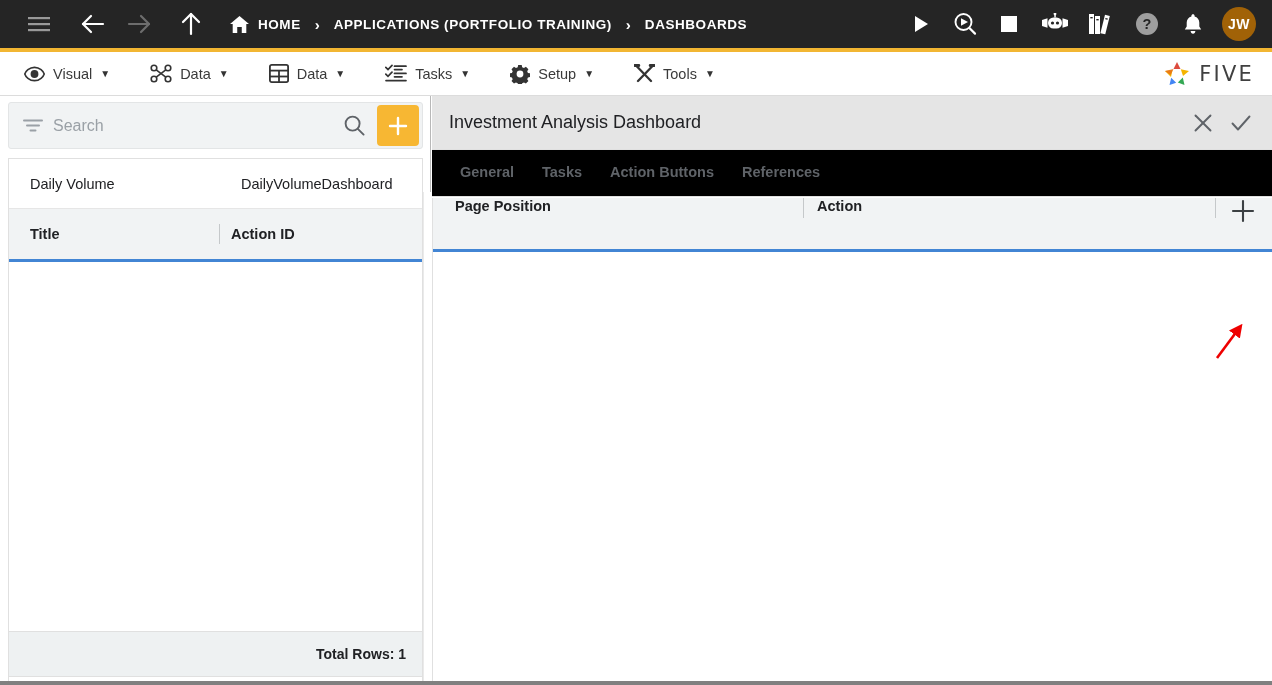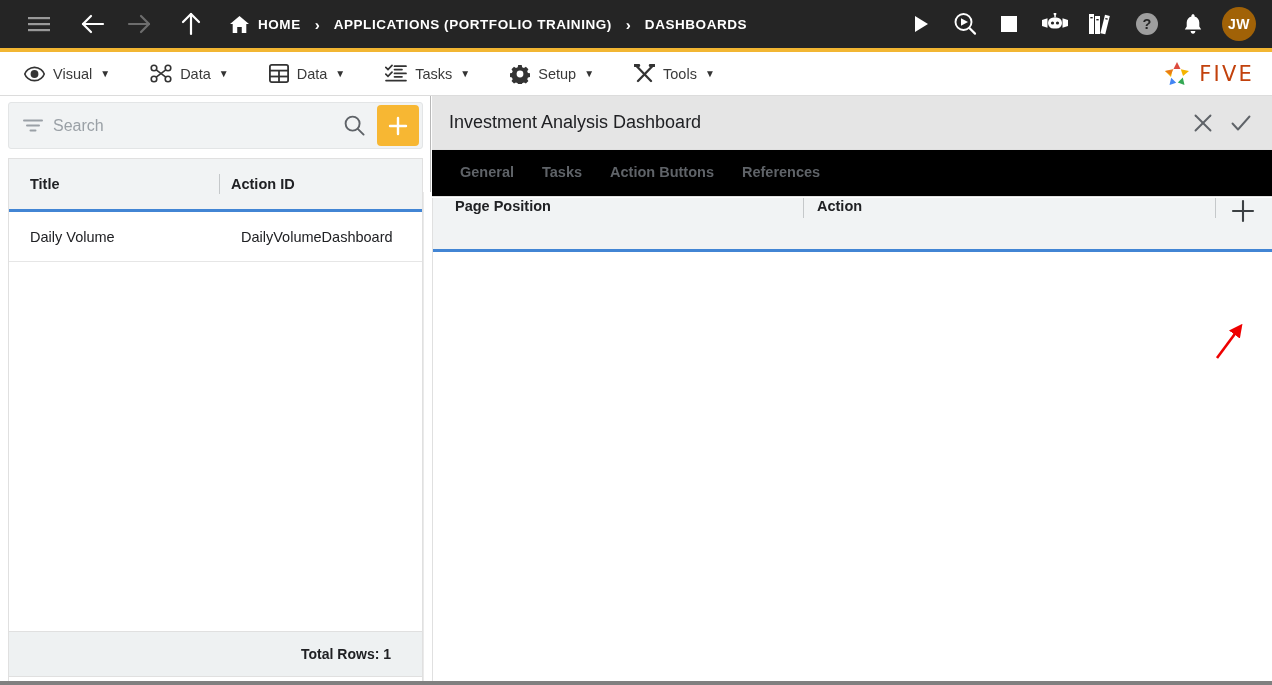--- a/index.html
+++ b/index.html
@@ -65,21 +65,21 @@
     display: flex; align-items: center;
     padding: 0 14px; height: 44px;
     color: #3a3a3a; font-size: 14.5px;
     cursor: pointer; white-space: nowrap;
   }
   .menu-item .mi-ico { margin-right: 8px; display: flex; align-items: center; color: #333; }
   .menu-item .caret { margin-left: 8px; font-size: 10px; color: #333; }
   #menu-spacer { flex: 1 1 auto; }
   #five-logo { display: flex; align-items: center; padding-right: 18px; }
   #five-logo .word {
-    font-size: 21px; letter-spacing: 2.2px; color: #c2410c;
+    font-size: 21px; letter-spacing: 2.2px; color: #404040;
     font-family: "DejaVu Sans", sans-serif; margin-left: 7px;
   }
 
   
   #body { position: absolute; top: 96px; left: 0; width: 1272px; height: 585px; background: #ffffff; }
 
   
   #left-panel {
     position: absolute; left: 0; top: 0;
     width: 431px; height: 585px;
@@ -134,21 +134,21 @@
   .lr-cell { font-size: 14.5px; color: #202124; }
   .lr-cell.title { padding-left: 21px; width: 221px; }
   .lr-cell.actionid { padding-left: 11px; }
 
   #left-footer {
     position: absolute; left: 8px; bottom: 4px;
     width: 415px; height: 46px;
     background: #eef1f2;
     border: 1px solid #e0e0e0;
     display: flex; align-items: center; justify-content: flex-end;
-    padding-right: 31px;
+    padding-right: 16px;
     font-size: 14px; font-weight: bold; color: #202124;
   }
 
   
   #right-panel {
     position: absolute; left: 432px; top: 0;
     width: 840px; height: 585px;
     background: #ffffff;
   }
   #rp-header {
@@ -451,28 +451,28 @@
       </span>
       <div id="add-record-btn">
         <svg width="22" height="22" viewBox="0 0 22 22" stroke="#ffffff" stroke-width="2.4" stroke-linecap="round">
           <line x1="11" y1="3" x2="11" y2="19"></line>
             <line x1="3" y1="11" x2="19" y2="11"></line>
         </svg>
       </div>
     </div>
 
     <div id="left-grid">
+      <div id="left-row">
+        <div class="lr-cell title">Daily Volume</div>
+        <div class="lr-cell actionid">DailyVolumeDashboard</div>
+      </div>
       <div id="left-grid-head">
         <div class="lg-col title">Title</div>
         <div class="col-div"></div>
         <div class="lg-col actionid">Action ID</div>
-      </div>
-      <div id="left-row">
-        <div class="lr-cell title">Daily Volume</div>
-        <div class="lr-cell actionid">DailyVolumeDashboard</div>
       </div>
     </div>
 
     <div id="left-footer">
       <span>Total Rows: 1</span>
     </div>
   </div>
 
   <div id="left-scroll-track"></div>
 

